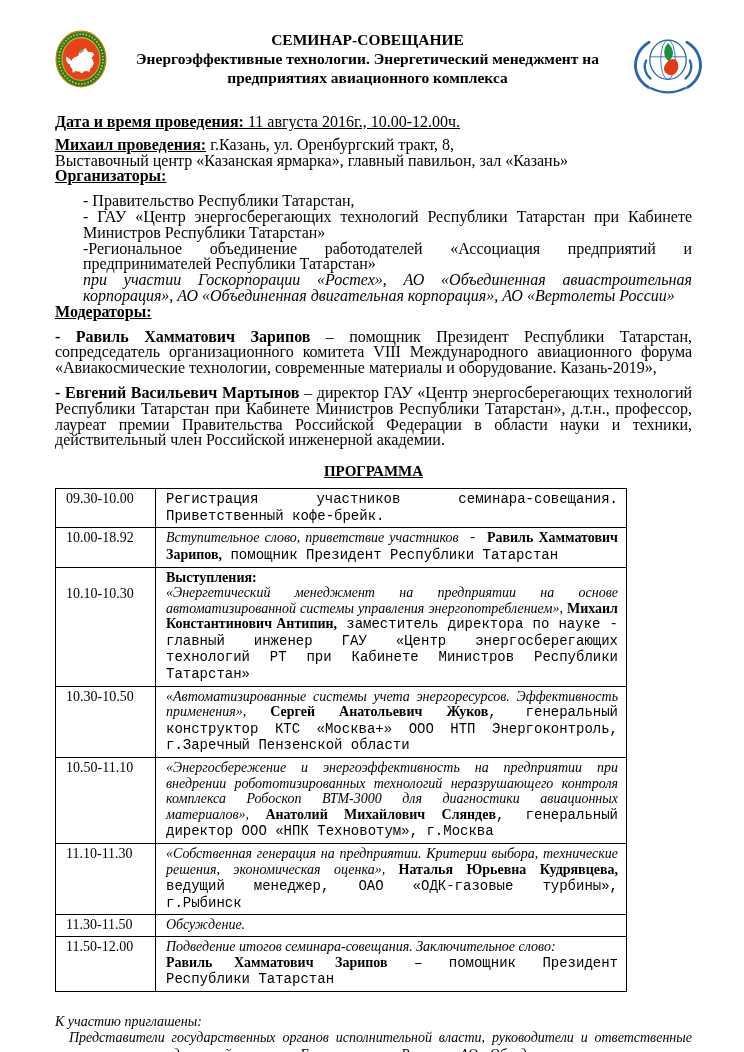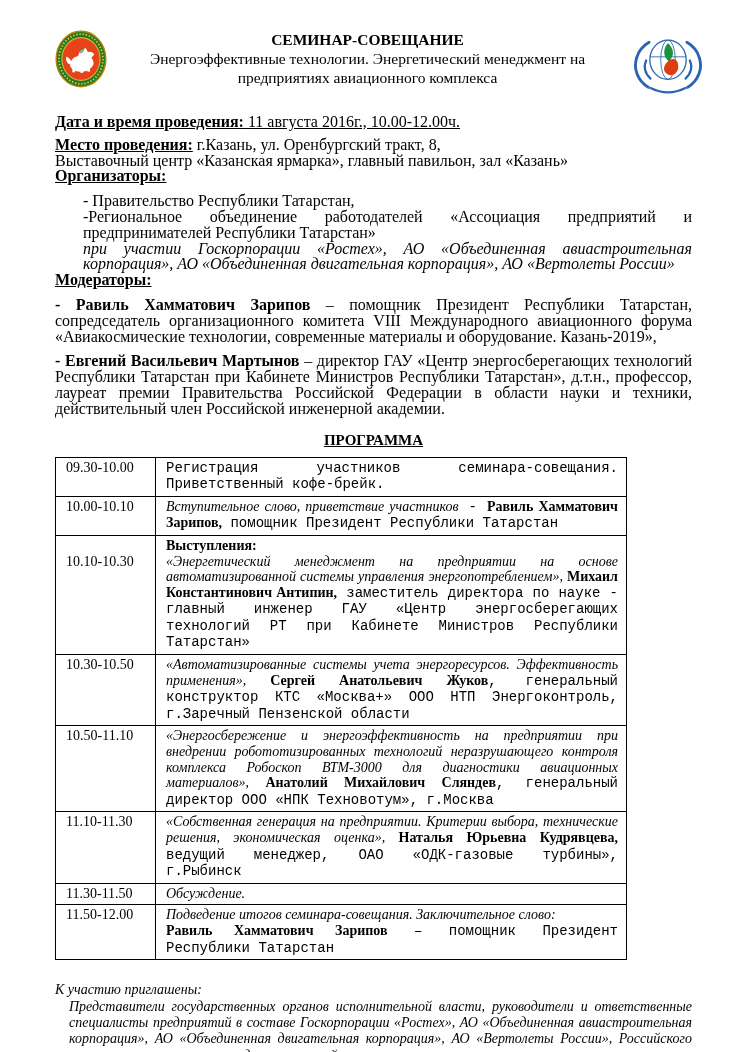--- a/index.html
+++ b/index.html
@@ -6,21 +6,21 @@
   html, body { background: #fff; }
   body { width: 744px; height: 1052px; font-family: "Liberation Serif", serif; color: #000; }
   .page { width: 744px; height: 1052px; padding: 26px 52px 20px 55px; overflow: hidden; background: #fff; }
 
   
   .header { display: flex; align-items: flex-start; margin-bottom: 16px; }
   .logo-left { width: 52px; flex: 0 0 52px; margin-top: 4px; }
   .logo-right { width: 80px; flex: 0 0 80px; margin-right: -16px; margin-top: 6px; }
   .header-text { flex: 1; text-align: center; padding-top: 4px; }
   .doc-title { font-weight: bold; font-size: 15.5px; line-height: 19px; }
-  .doc-subtitle { font-weight: normal; font-size: 15.5px; line-height: 19px; max-width: 478px; margin: 0 auto; }
+  .doc-subtitle { font-weight: bold; font-size: 15.5px; line-height: 19px; max-width: 478px; margin: 0 auto; }
 
   
   .line { font-size: 16px; line-height: 15.8px; }
   .bold { font-weight: bold; }
   .ital { font-style: italic; }
   .u { text-decoration: underline; }
   .p-date { margin-bottom: 7px; }
   .organizers { margin-top: 9px; }
   .just { text-align: justify; margin-left: 28px; }
   .mod-par { margin-top: 9px; text-align: justify; }
@@ -76,46 +76,47 @@
         <path d="M31,64 c-8,-7 -10,-17 -6,-25" fill="none" stroke="#2a66b0" stroke-width="3" stroke-linecap="round"></path>
         <path d="M82,76 c15,-9 21,-26 16,-41 c-3,-10 -10,-17 -17,-21" fill="none" stroke="#2a66b0" stroke-width="4" stroke-linecap="round"></path>
         <path d="M79,64 c8,-7 10,-17 6,-25" fill="none" stroke="#2a66b0" stroke-width="3" stroke-linecap="round"></path>
         <path d="M31,77 c16,8 32,8 48,0" fill="none" stroke="#2a66b0" stroke-width="3" stroke-linecap="round"></path>
       </svg>
     </div>
   </div>
 
   <p class="line p-date"><span class="u"><span class="bold">Дата и время проведения:</span><span> 11 августа 2016г., 10.00-12.00ч.</span></span></p>
 
-  <p class="line"><span class="bold u">Место проведения:</span><span> г.Казань, ул. Оренбургский тракт, 8,</span></p>
+  <p class="line"><span class="bold u">Михаил проведения:</span><span> г.Казань, ул. Оренбургский тракт, 8,</span></p>
   <p class="line">Выставочный центр «Казанская ярмарка», главный павильон, зал «Казань»</p>
   <p class="line"><span class="bold u">Организаторы:</span></p>
 
   <div class="organizers">
     <p class="line just">- Правительство Республики Татарстан,</p>
+    <p class="line just">- ГАУ «Центр энергосберегающих технологий Республики Татарстан при Кабинете Министров Республики Татарстан»</p>
     <p class="line just">-Региональное объединение работодателей «Ассоциация предприятий и предпринимателей Республики Татарстан»</p>
     <p class="line just ital">при участии  Госкорпорации «Ростех», АО «Объединенная авиастроительная корпорация», АО «Объединенная двигательная корпорация», АО «Вертолеты России»</p>
     <p class="line"><span class="bold u">Модераторы:</span></p>
   </div>
 
   <p class="line mod-par"><span class="bold">- Равиль Хамматович Зарипов</span><span> – помощник Президент Республики Татарстан, сопредседатель организационного комитета  VIII  Международного авиационного форума «Авиакосмические технологии, современные материалы и оборудование. Казань-2019»,</span></p>
   <p class="line mod-par"><span class="bold">- Евгений Васильевич Мартынов</span><span> – директор ГАУ «Центр энергосберегающих технологий Республики Татарстан при Кабинете Министров Республики Татарстан», д.т.н., профессор, лауреат премии Правительства Российской Федерации в области науки и техники, действительный член Российской инженерной академии.</span></p>
 
   <div class="prog-title"><span>ПРОГРАММА</span></div>
 
   <table class="program">
     <tbody>
         <tr>
           <td class="time-cell">09.30-10.00</td>
           <td class="desc-cell">
             <div class="cell-par"><span class="s-r">Регистрация участников семинара-совещания. Приветственный кофе-брейк.</span></div>
           </td>
         </tr>
         <tr>
-          <td class="time-cell">10.00-10.10</td>
+          <td class="time-cell">10.00-18.92</td>
           <td class="desc-cell">
             <div class="cell-par"><span class="s-i">Вступительное слово, приветствие участников</span><span class="s-r"> - </span><span class="s-b">Равиль Хамматович Зарипов,</span><span class="s-r"> помощник Президент Республики Татарстан</span></div>
           </td>
         </tr>
         <tr>
           <td class="time-cell offset">10.10-10.30</td>
           <td class="desc-cell">
             <div class="cell-par"><span class="s-b">Выступления:</span></div>
             <div class="cell-par"><span class="s-i">«Энергетический менеджмент на предприятии на основе автоматизированной системы управления энергопотреблением»,</span><span class="s-b"> Михаил Константинович Антипин,</span><span class="s-r"> заместитель директора по науке - главный инженер ГАУ «Центр энергосберегающих технологий РТ при Кабинете Министров Республики Татарстан»</span></div>
           </td>

